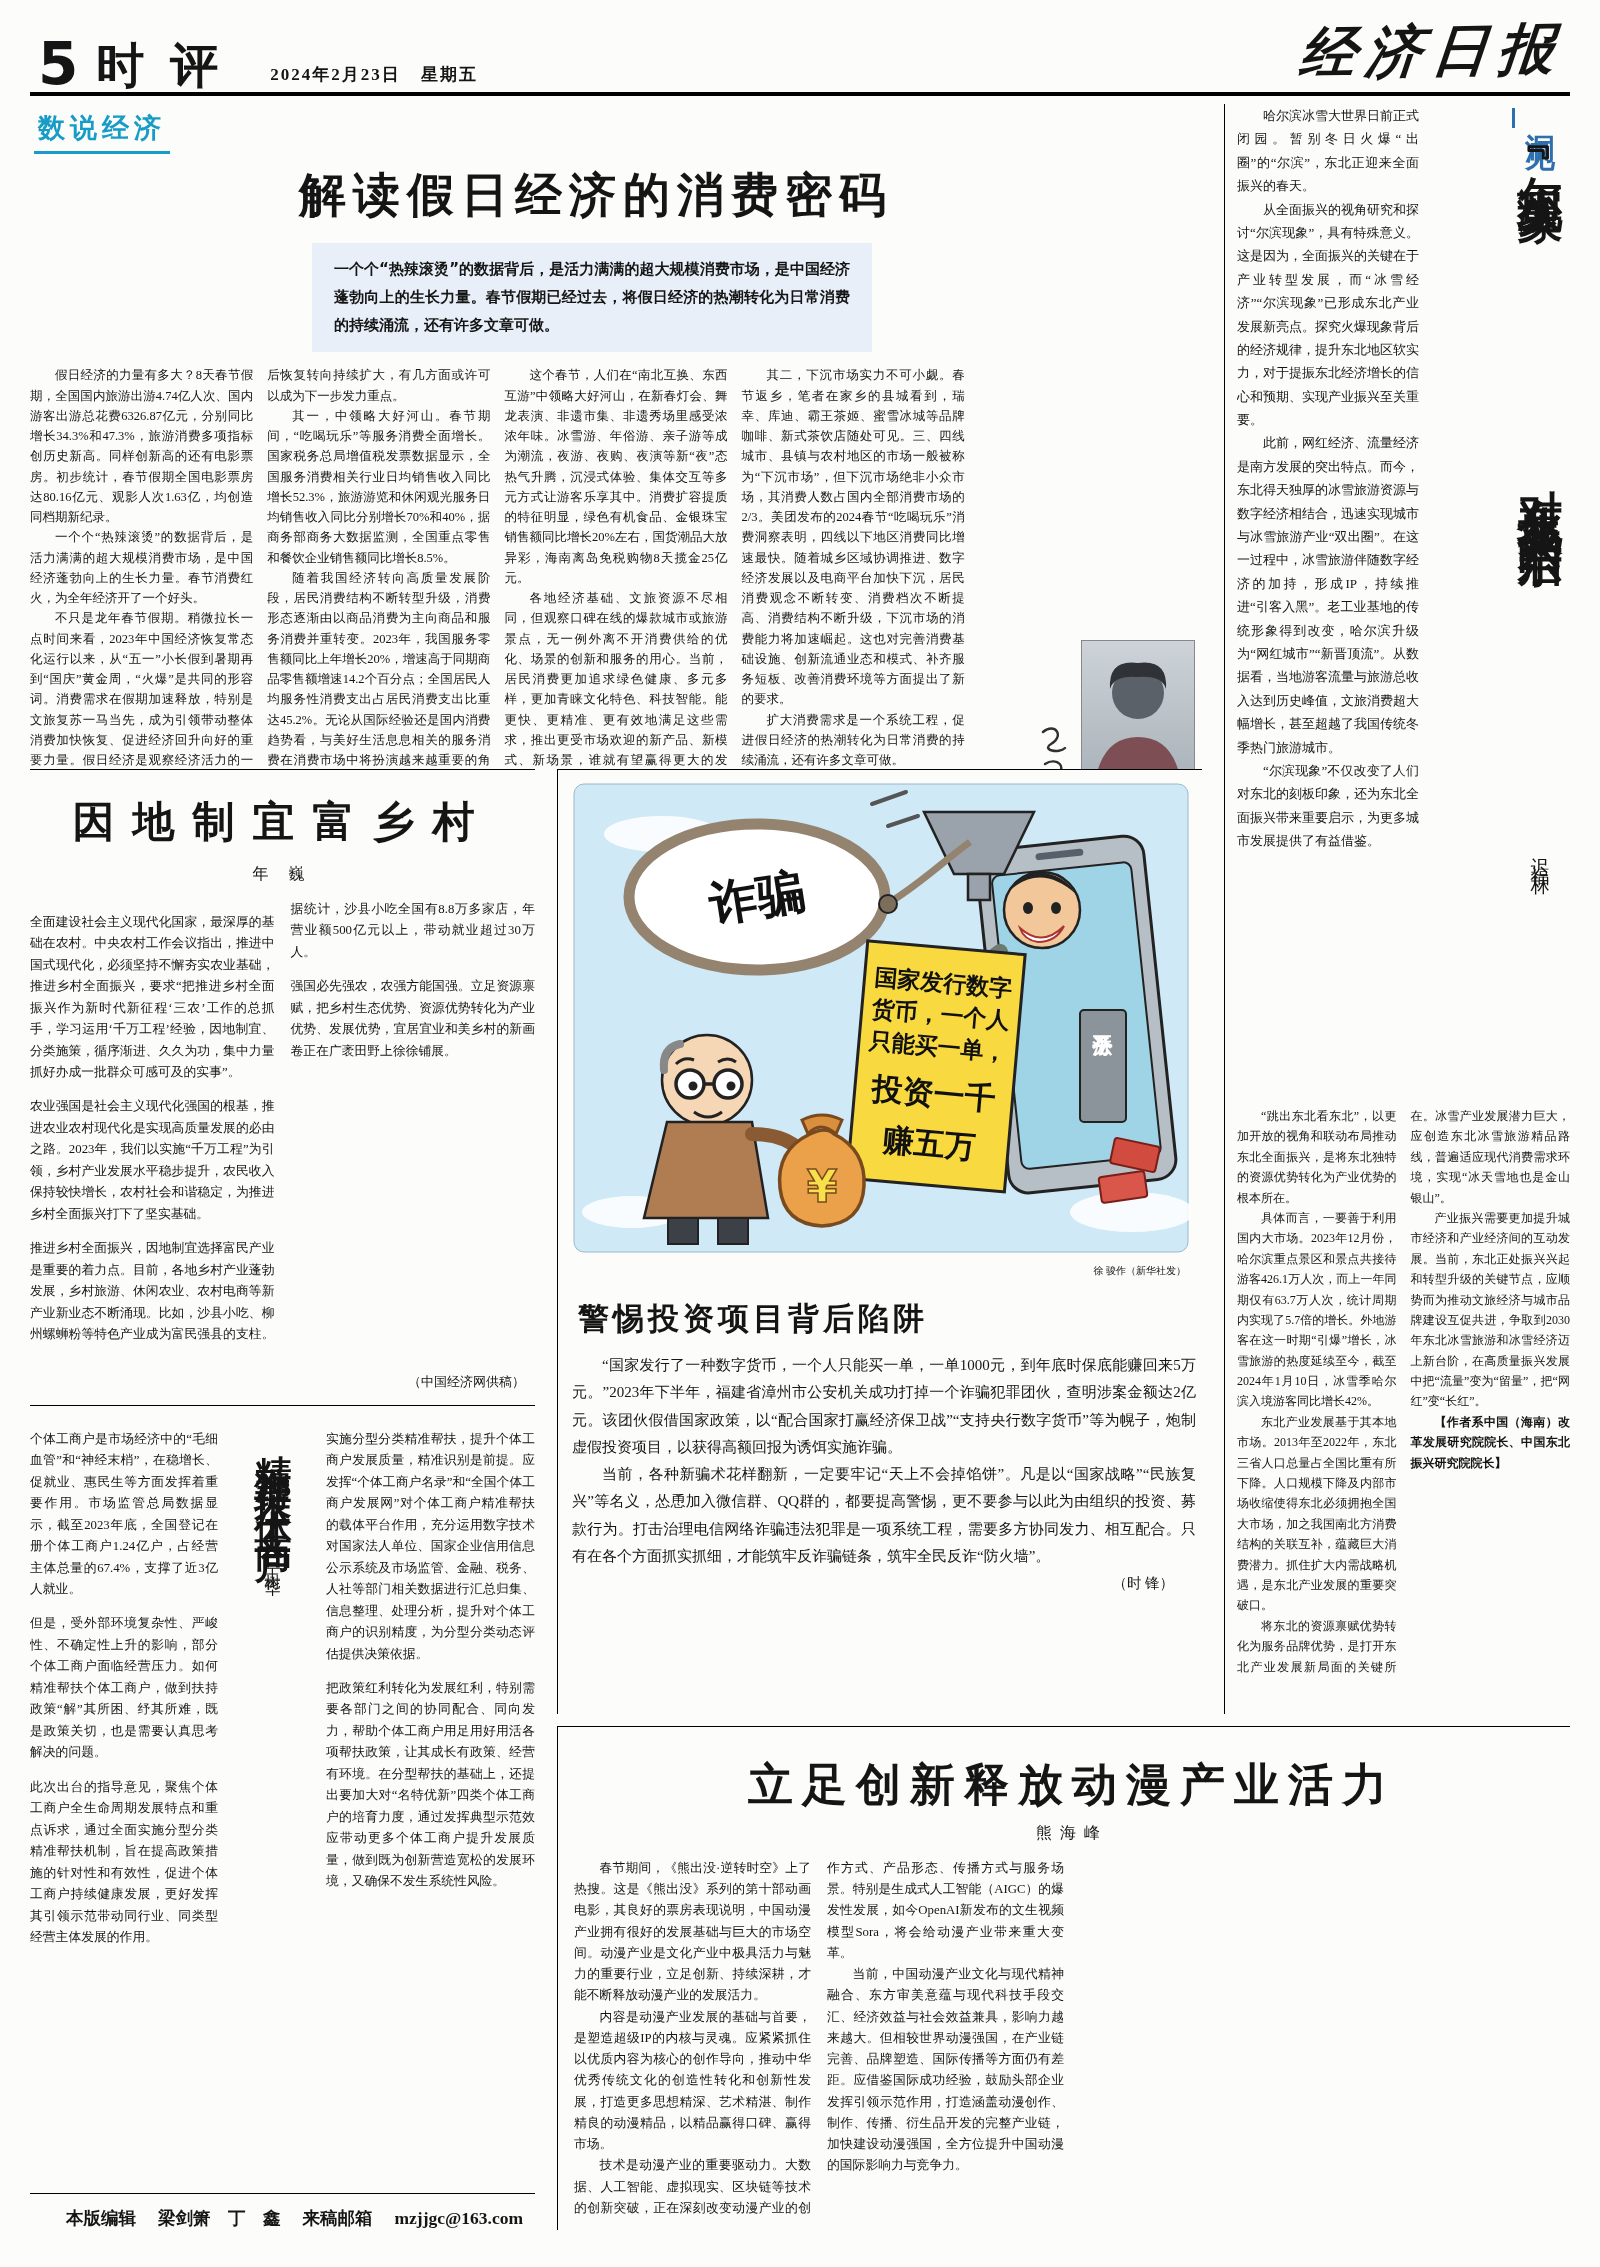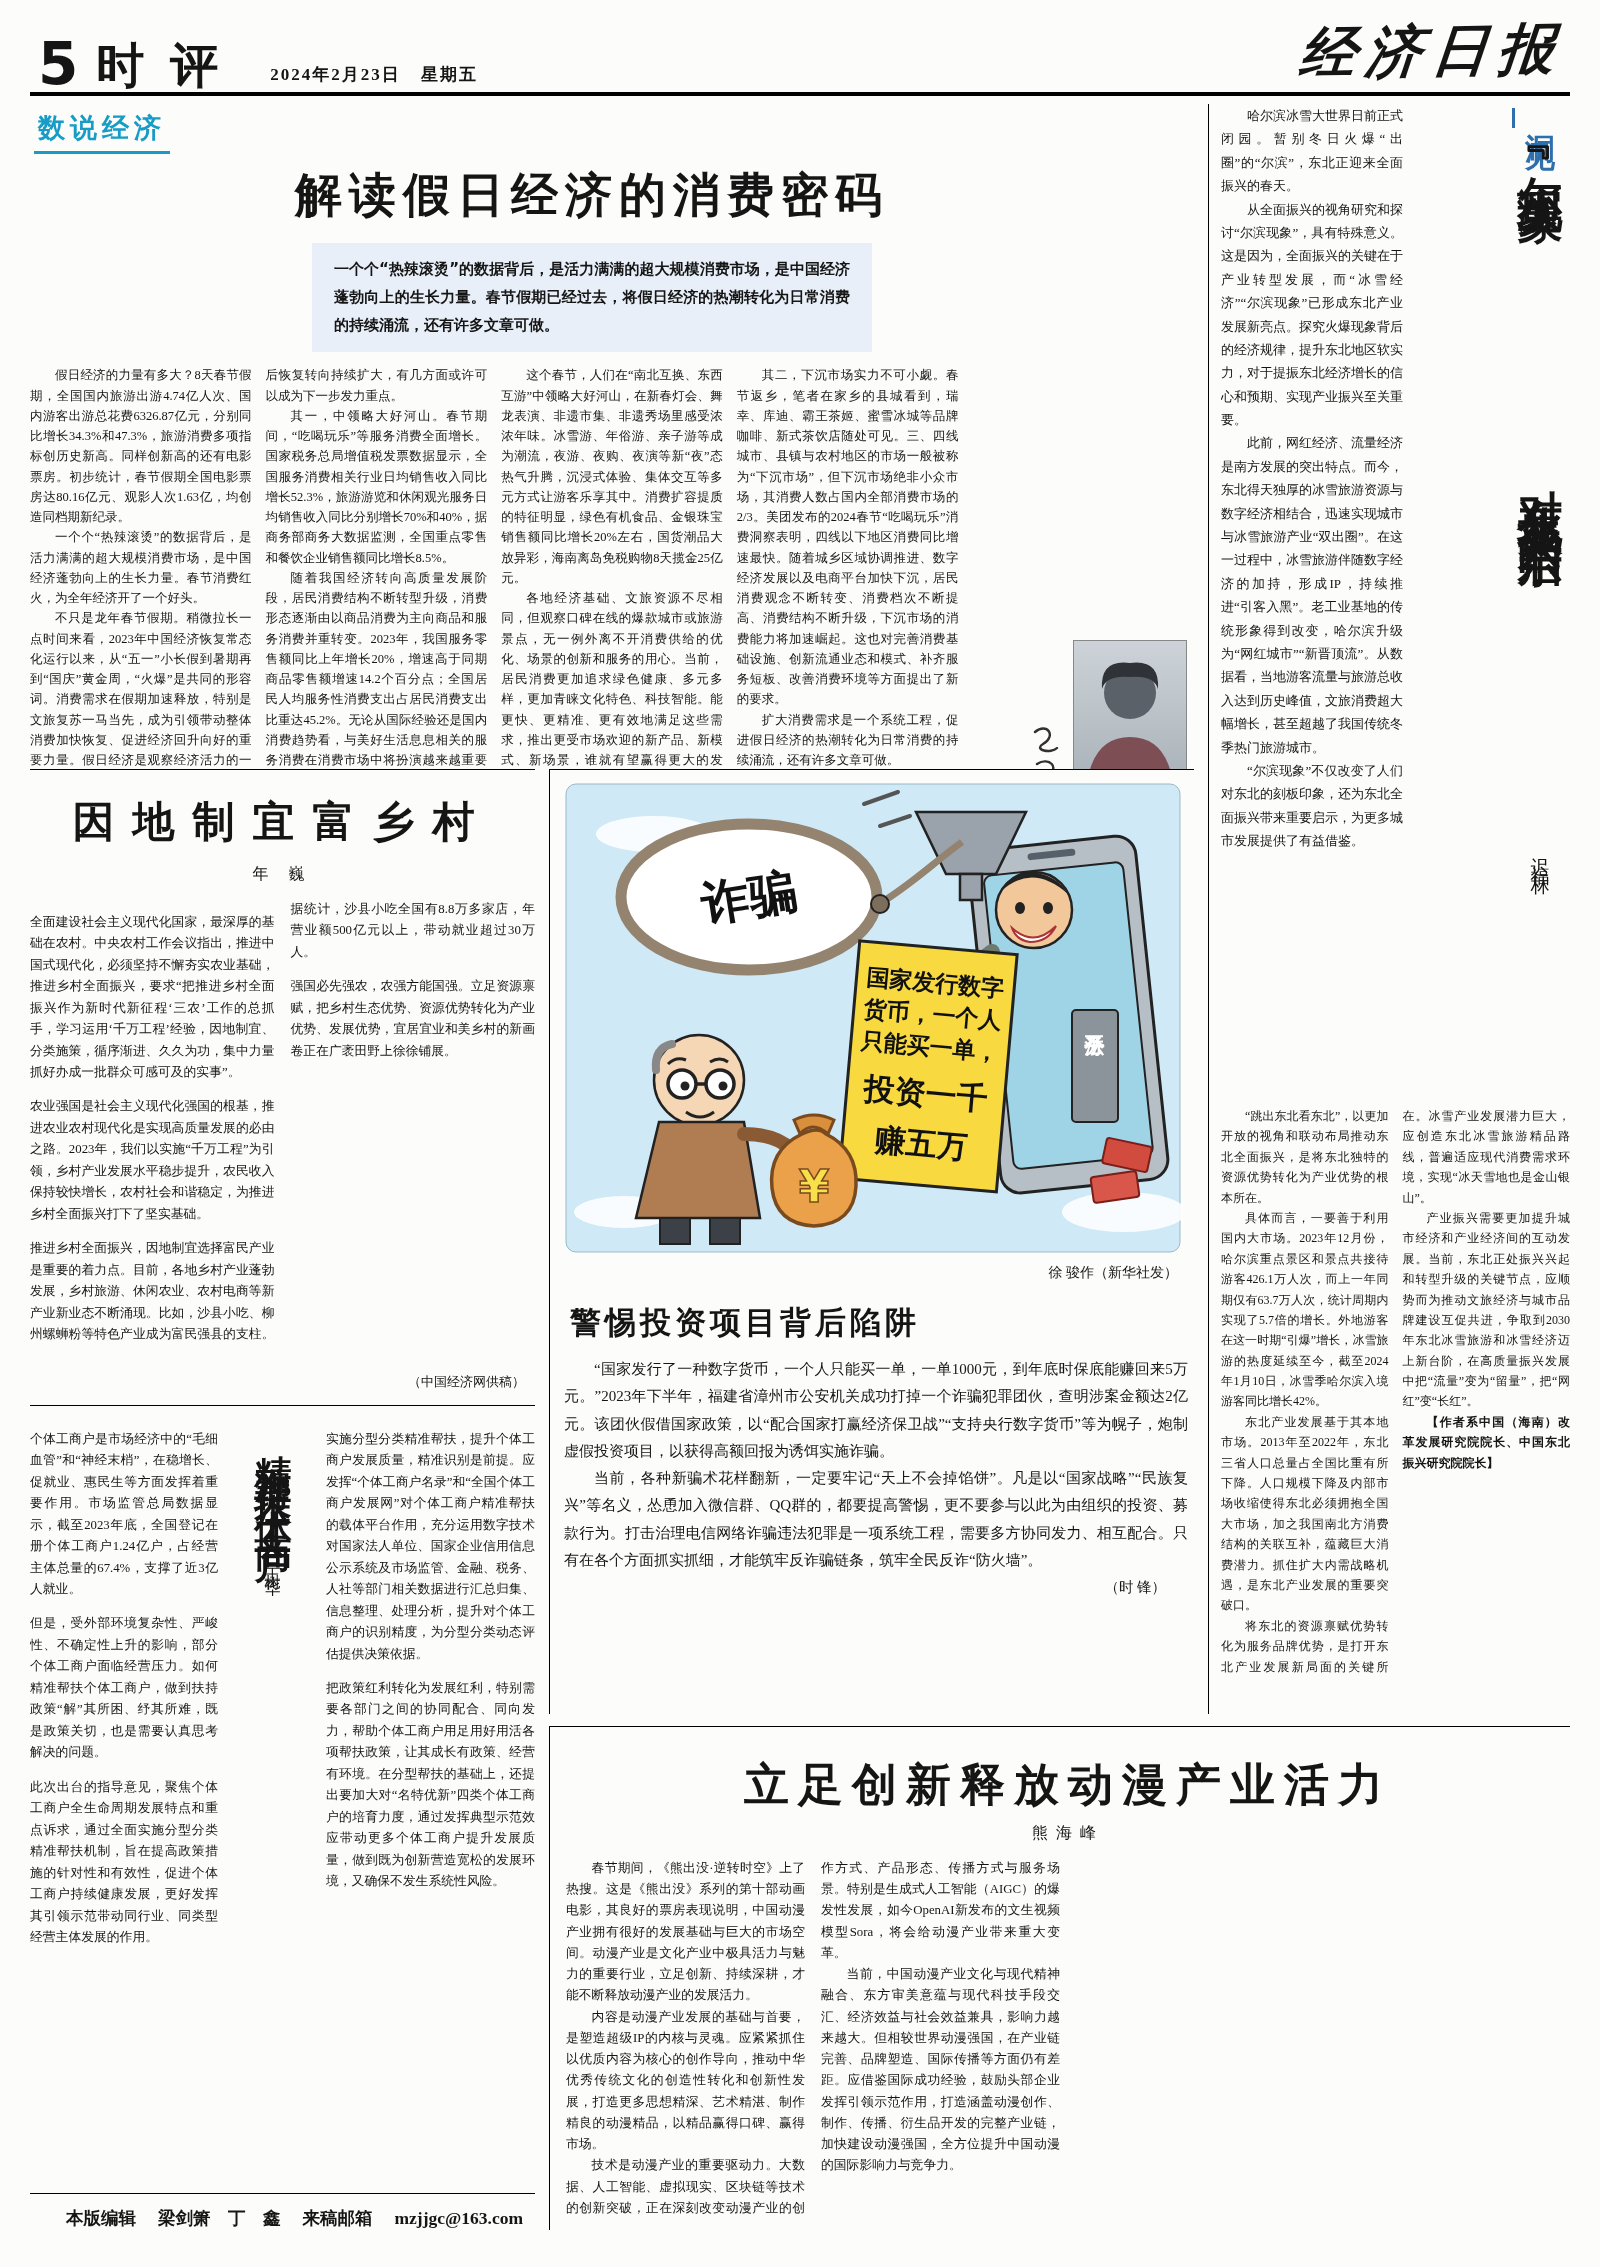--- a/index.html
+++ b/index.html
@@ -7,21 +7,21 @@
         padding:12px 30px 16px;font-family:"Liberation Serif","DejaVu Serif",serif;color:#151515;overflow:hidden;}
   .sans{font-family:"DejaVu Sans","Liberation Sans",sans-serif;}
   
   .hdr{display:flex;align-items:flex-end;height:80px;border-bottom:4px solid #000;position:relative;}
   .hdr-num{font-family:"DejaVu Sans","Liberation Sans",sans-serif;font-size:58px;font-weight:900;line-height:.9;margin:0 18px 2px 8px;}
   .hdr-sec{font-size:48px;font-weight:900;letter-spacing:26px;line-height:1;margin-bottom:2px;}
   .hdr-date{font-size:17px;font-weight:bold;margin:0 0 6px 26px;letter-spacing:2px;}
   .masthead{position:absolute;right:6px;bottom:2px;font-size:56px;font-weight:bold;font-style:italic;
             letter-spacing:10px;transform:skewX(-6deg) rotate(-1deg);}
   
-  .main{display:grid;margin-top:8px;column-gap:14px;
+  .main{display:grid;margin-top:8px;column-gap:22px;
         grid-template-columns:505px 645px 1fr;
         grid-template-rows:665px 945px 1fr;
         grid-template-areas:"a a d" "l c d" "l b b";}
   
   .art-a{grid-area:a;overflow:hidden;}
   .kicker{display:inline-block;color:#169cc6;font-family:"DejaVu Sans","Liberation Sans",sans-serif;
           font-weight:900;font-size:27px;letter-spacing:5px;border-bottom:3px solid #169cc6;
           padding:2px 4px 5px;margin:4px 0 0 4px;}
   .a-title{font-family:"DejaVu Sans","Liberation Sans",sans-serif;font-weight:900;font-size:47px;
            letter-spacing:7px;text-align:center;margin:10px 40px 16px 0;}
@@ -60,21 +60,21 @@
   .g-col{font-size:12.8px;line-height:1.68;text-align:justify;overflow:hidden;}
   .g-left{width:188px;}
   .g-right{flex:1;}
   .g-mid{width:108px;display:flex;flex-direction:column;align-items:center;}
   .g-title{writing-mode:vertical-rl;font-weight:900;font-size:37px;letter-spacing:11px;line-height:1.05;margin-top:10px;}
   .g-author{writing-mode:vertical-rl;font-size:16px;letter-spacing:6px;margin-top:30px;}
   .pfooter{border-top:1.5px solid #000;margin-top:8px;padding:12px 0 0 36px;font-size:17.5px;font-weight:bold;
            display:flex;gap:22px;align-items:baseline;}
   
   .strip-c{grid-area:c;border-top:1.6px solid #000;border-left:1.2px solid #000;padding:12px 2px 0 14px;overflow:hidden;}
-  .cartoon-caption{text-align:right;font-size:14px;margin:6px 14px 0 0;}
+  .cartoon-caption{text-align:right;font-size:10px;margin:6px 14px 0 0;}
   .f-title{font-family:"DejaVu Sans","Liberation Sans",sans-serif;font-weight:900;font-size:31px;
            letter-spacing:4px;margin:20px 0 12px 6px;}
   .f-body{font-size:15px;line-height:1.82;text-align:justify;padding-right:4px;}
   .f-body p{margin:0;text-indent:2em;}
   .f-byline{text-align:right;font-size:14.5px;padding:4px 26px 0 0;}
   
   .art-b{grid-area:b;border-top:1.5px solid #000;border-left:1.2px solid #000;margin-top:12px;
          padding:8px 0 0 16px;overflow:hidden;}
   .b-title{font-family:"DejaVu Sans","Liberation Sans",sans-serif;font-weight:900;font-size:45px;
            letter-spacing:9px;text-align:center;margin:20px 0 8px;}

